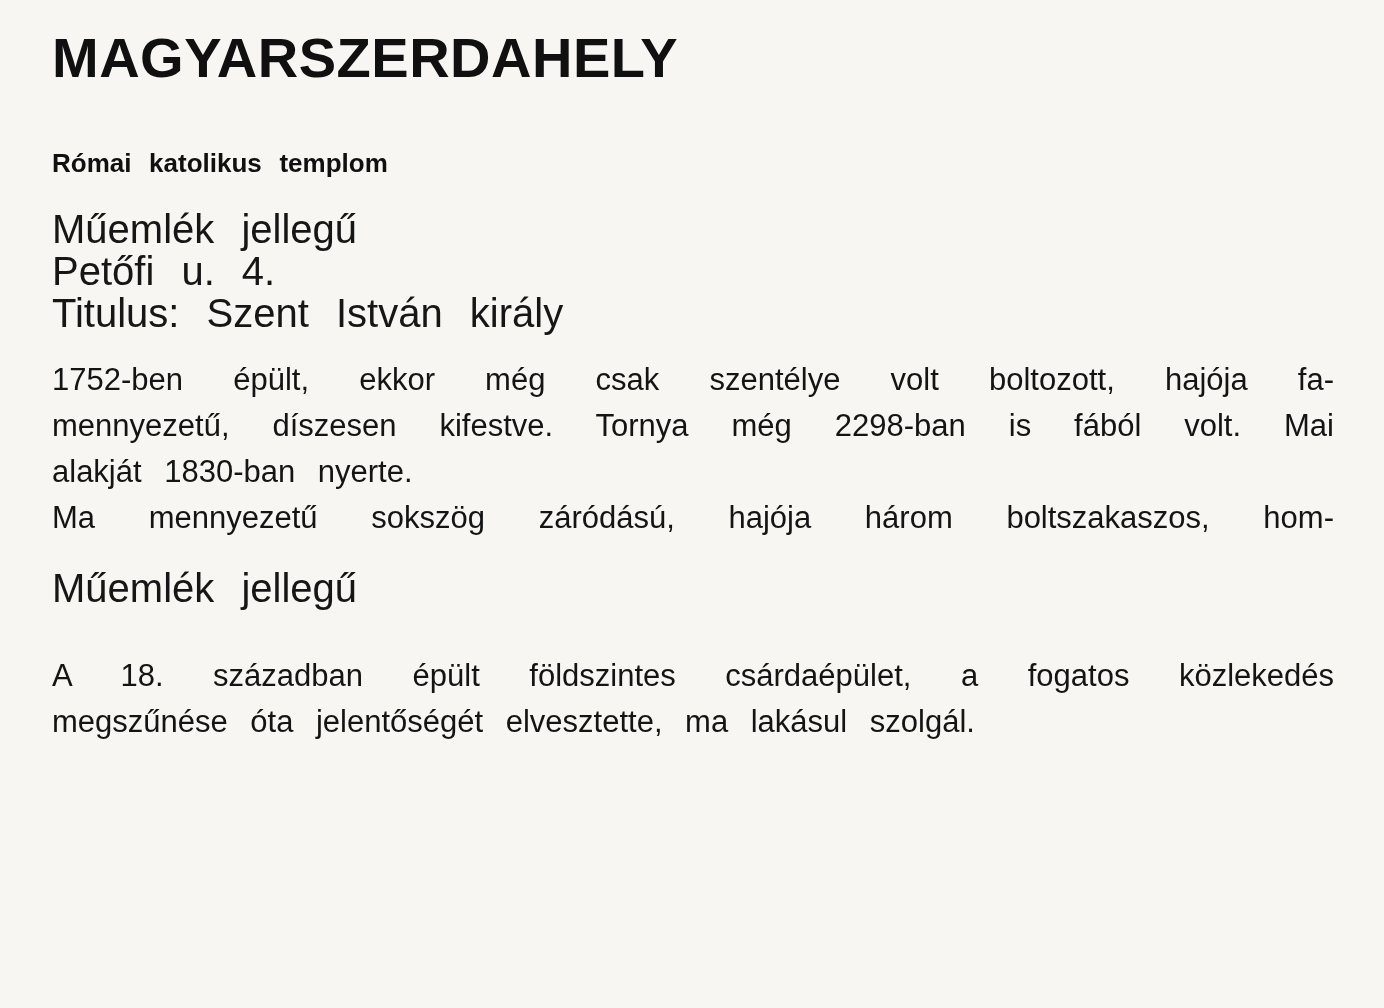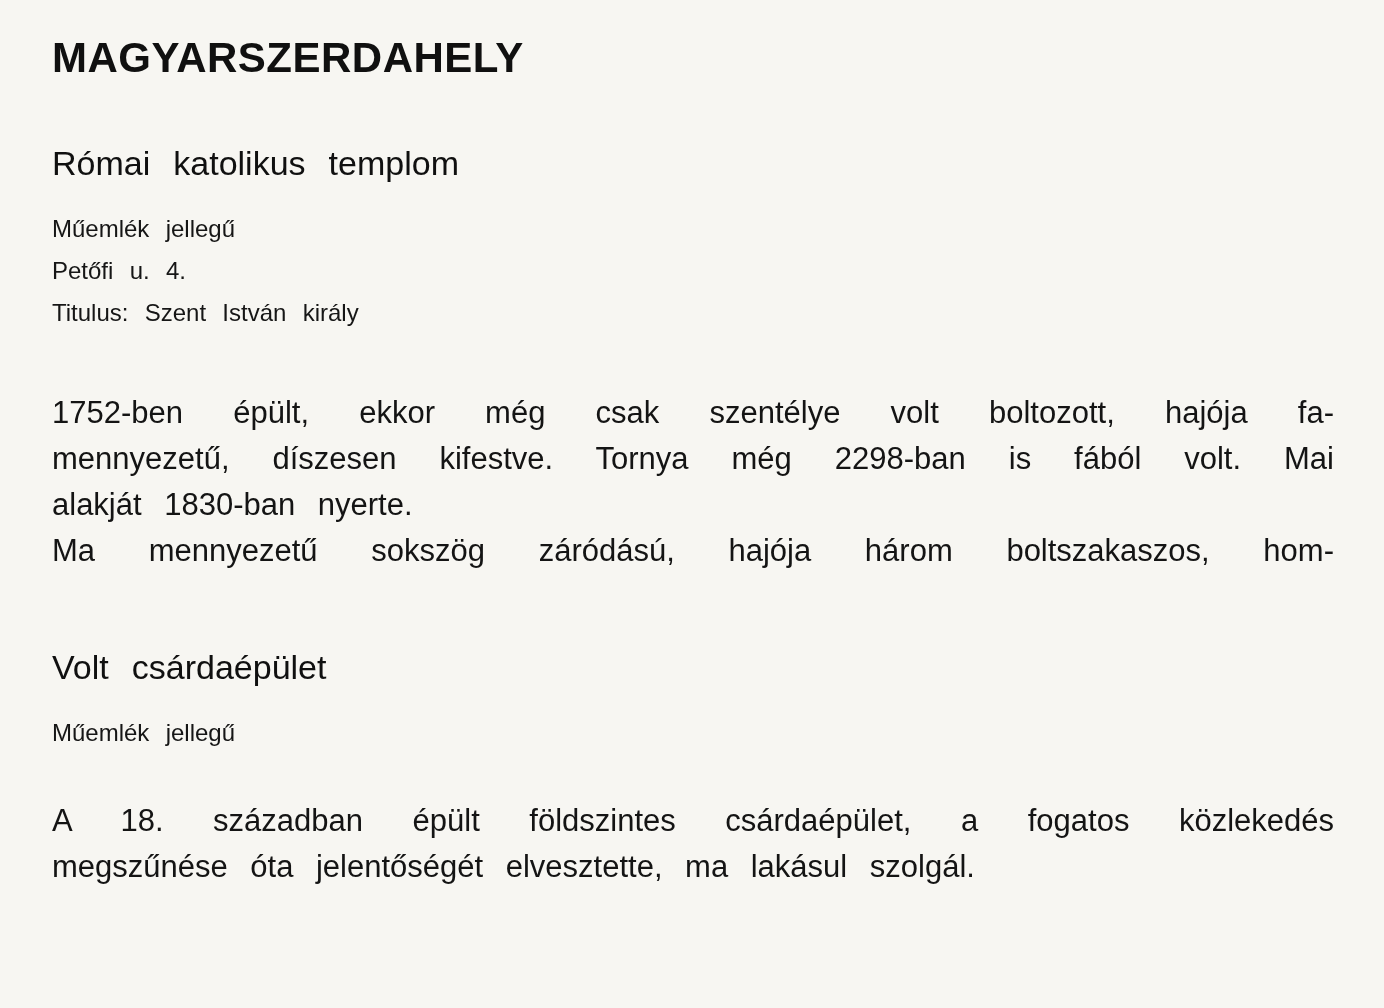--- a/index.html
+++ b/index.html
@@ -18,47 +18,47 @@
     font-family: "Liberation Sans", "DejaVu Sans", sans-serif;
     box-sizing: border-box;
     padding: 30px 50px 0 52px;
     overflow: hidden;
   }
   .content {
     width: 1282px;
   }
   .page-title {
     margin: 6px 0 0 0;
-    font-size: 42px;
+    font-size: 56px;
     line-height: 44px;
     font-weight: bold;
     letter-spacing: 0.5px;
     color: #101010;
   }
   .section-heading {
     margin: 0;
-    font-size: 34px;
+    font-size: 26px;
     line-height: 38px;
-    font-weight: normal;
+    font-weight: bold;
     word-spacing: 0.40em;
     color: #101010;
   }
   .heading-church { margin-top: 64px; }
   .heading-inn    { margin-top: 74px; }
   .details {
     margin-top: 26px;
   }
   .detail-line {
-    font-size: 24px;
+    font-size: 40px;
     line-height: 42px;
     word-spacing: 0.40em;
     color: #161616;
   }
   .body-block {
-    margin-top: 56px;
+    margin-top: 23px;
   }
   .body-block-2 {
     margin-top: 44px;
   }
   .line {
     font-size: 31px;
     line-height: 46px;
     word-spacing: 0.45em;
     white-space: nowrap;
     color: #141414;
@@ -89,21 +89,20 @@
 
       <div class="body-block">
         <div class="line fill">1752-ben épült, ekkor még csak szentélye volt boltozott, hajója fa-</div>
         <div class="line fill">mennyezetű, díszesen kifestve. Tornya még 2298-ban is fából volt. Mai</div>
         <div class="line">alakját 1830-ban nyerte.</div>
         <div class="line fill">Ma mennyezetű sokszög záródású, hajója három boltszakaszos, hom-</div>
       </div>
     </section>
 
     <section>
-      <h2 class="section-heading heading-inn">Volt csárdaépület</h2>
 
       <div class="details">
         <div class="detail-line">Műemlék jellegű</div>
       </div>
 
       <div class="body-block body-block-2">
         <div class="line fill">A 18. században épült földszintes csárdaépület, a fogatos közlekedés</div>
         <div class="line">megszűnése óta jelentőségét elvesztette, ma lakásul szolgál.</div>
       </div>
     </section>

